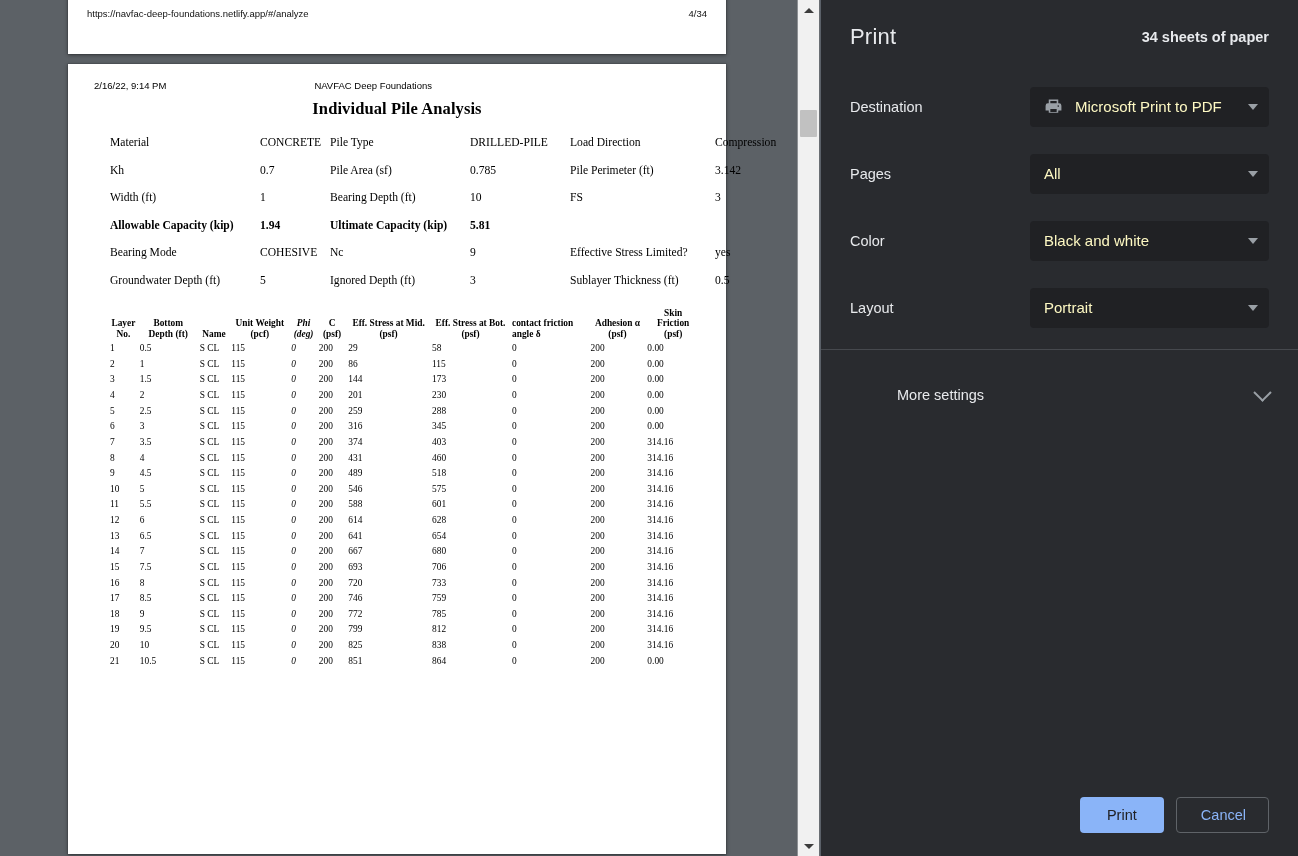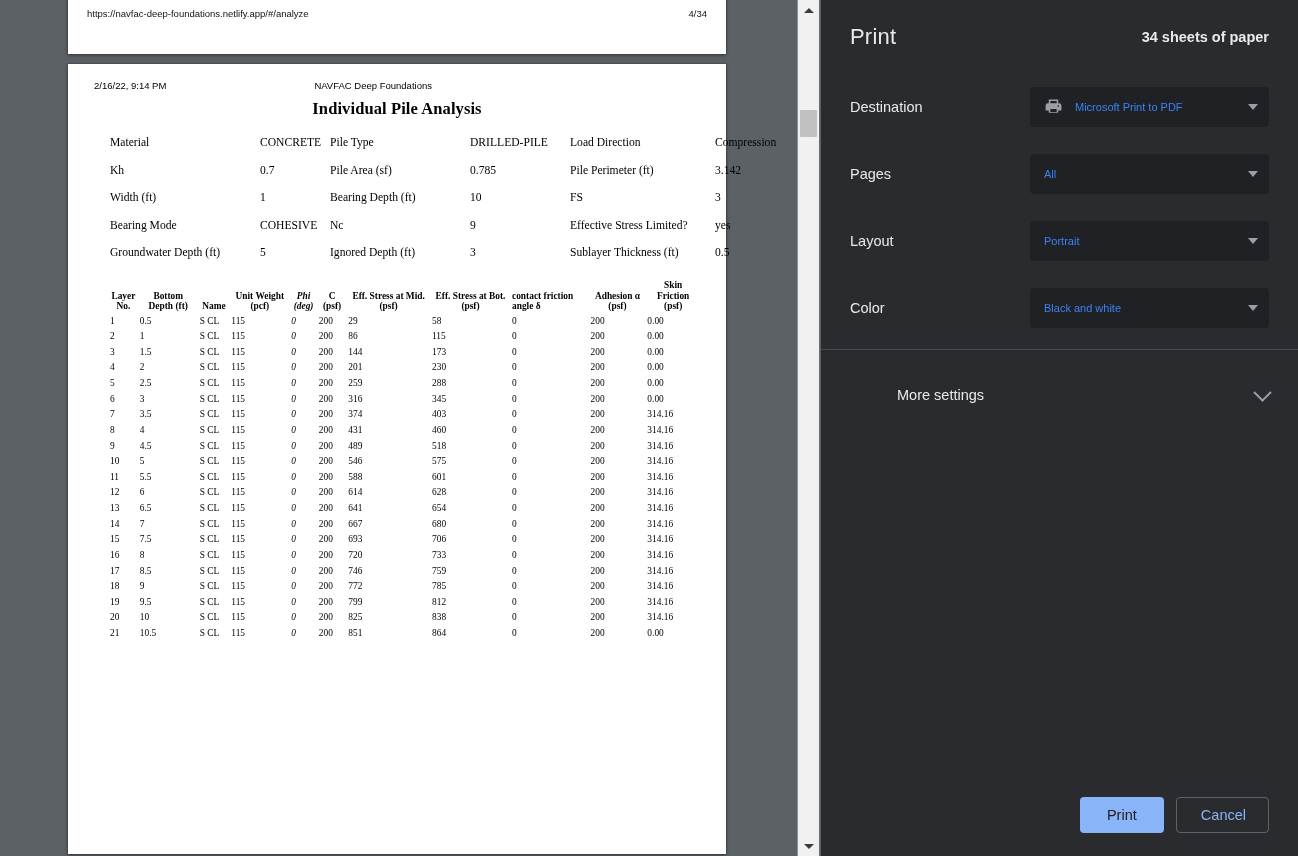--- a/index.html
+++ b/index.html
@@ -164,22 +164,22 @@
   }
   #settings-block { margin-top: 23px; }
   .setting-label { font-size: 14.5px; color: #e8eaed; flex: 0 0 180px; }
   .select {
     flex: 1 1 auto;
     height: 40px;
     background: #202124;
     border-radius: 4px;
     display: flex; align-items: center;
     padding: 0 11px 0 14px;
-    font-size: 11px;
-    color: #3b82f6;
+    font-size: 15px;
+    color: #fef9c3;
     position: relative;
   }
   .select .sel-text { flex: 1 1 auto; white-space: nowrap; overflow: hidden; }
   .select .printer-ic { margin-right: 12px; display: flex; align-items: center; }
   .caret {
     width: 0; height: 0; margin-left: 8px;
     border-left: 5.5px solid transparent;
     border-right: 5.5px solid transparent;
     border-top: 6px solid #9aa0a6;
   }
@@ -259,20 +259,28 @@
             <span class="lbl3">Pile Perimeter (ft)</span>
             <span class="val3">3.142</span>
           </div>
           <div class="prow">
             <span class="lbl1">Width (ft)</span>
             <span class="val1">1</span>
             <span class="lbl2">Bearing Depth (ft)</span>
             <span class="val2">10</span>
             <span class="lbl3">FS</span>
             <span class="val3">3</span>
+          </div>
+          <div class="prow bold">
+            <span class="lbl1">Allowable Capacity (kip)</span>
+            <span class="val1">1.94</span>
+            <span class="lbl2">Ultimate Capacity (kip)</span>
+            <span class="val2">5.81</span>
+            <span class="lbl3"></span>
+            <span class="val3"></span>
           </div>
           <div class="prow">
             <span class="lbl1">Bearing Mode</span>
             <span class="val1">COHESIVE</span>
             <span class="lbl2">Nc</span>
             <span class="val2">9</span>
             <span class="lbl3">Effective Stress Limited?</span>
             <span class="val3">yes</span>
           </div>
           <div class="prow">
@@ -646,33 +654,33 @@
           </div>
         </div>
         <div class="setting-row">
           <div class="setting-label">Pages</div>
           <div class="select">
             <span class="sel-text">All</span>
             <span class="caret"></span>
           </div>
         </div>
         <div class="setting-row">
+          <div class="setting-label">Color</div>
+          <div class="select">
+            <span class="sel-text">Black and white</span>
+            <span class="caret"></span>
+          </div>
+        </div>
+        <div class="setting-row">
           <div class="setting-label">Layout</div>
           <div class="select">
             <span class="sel-text">Portrait</span>
             <span class="caret"></span>
           </div>
         </div>
-        <div class="setting-row">
-          <div class="setting-label">Color</div>
-          <div class="select">
-            <span class="sel-text">Black and white</span>
-            <span class="caret"></span>
-          </div>
-        </div>
       </div>
 
     <div id="divider"></div>
 
     <div id="more-settings-row">
       <span id="more-settings-label">More settings</span>
       <span class="chev"></span>
     </div>
 
     <div id="panel-footer">

